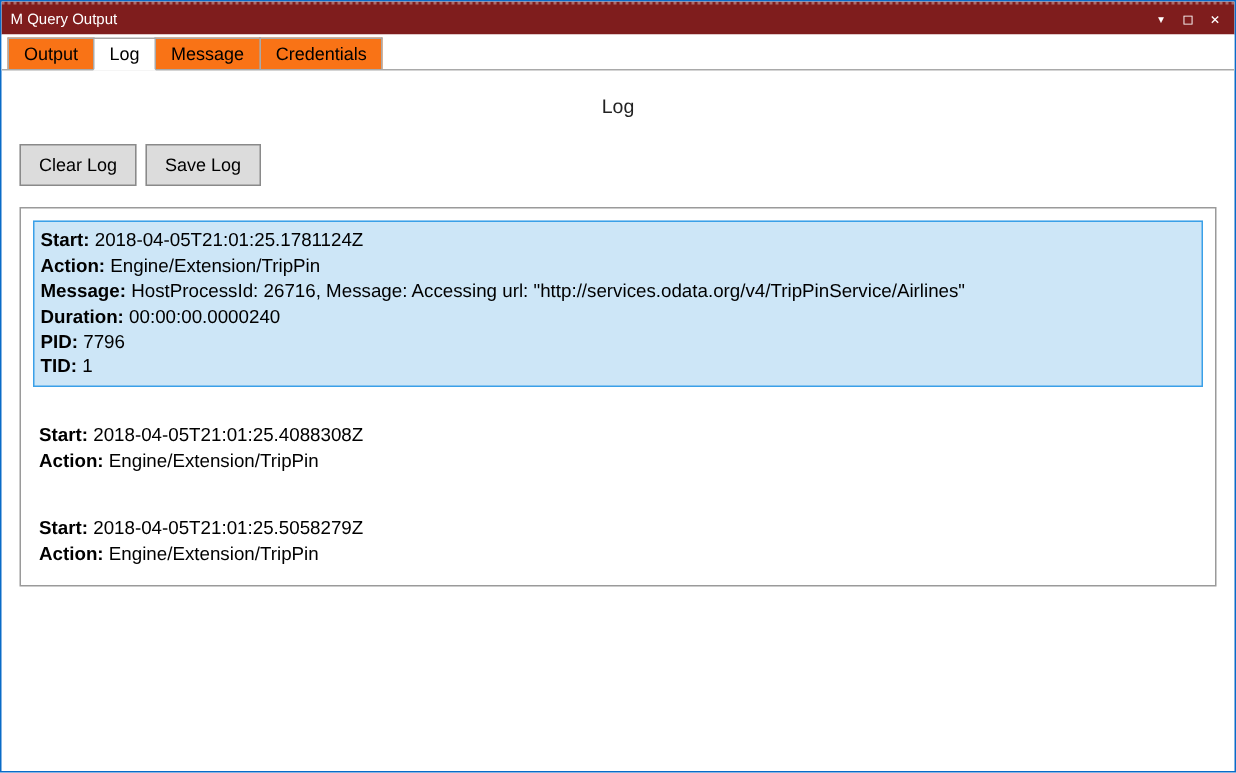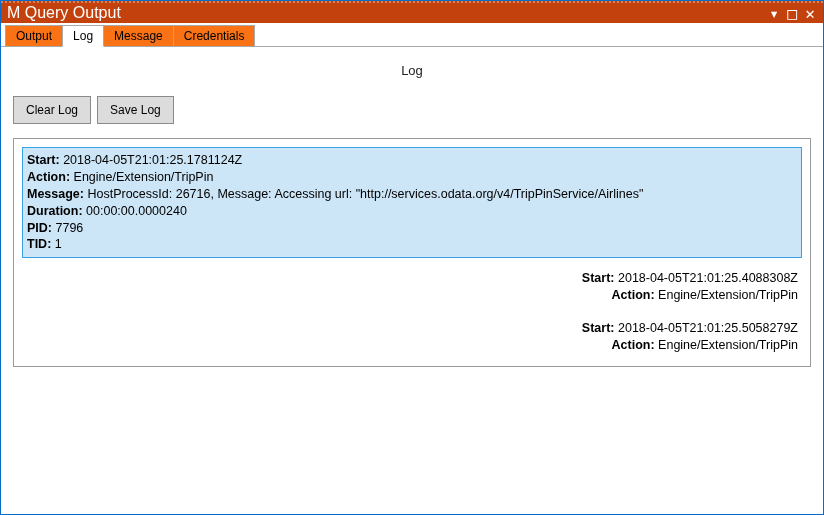--- a/index.html
+++ b/index.html
@@ -6,27 +6,27 @@
     body {
       font-family: "Segoe UI", Tahoma, sans-serif;
       font-size: 12px;
       width: 824px;
       height: 515px;
       overflow: hidden;
       border: 1px solid #0a6bc7;
       background: #fff;
     }
     .titlebar {
-      background: #c2410c;
+      background: #7f1d1d;
       height: 22px;
       color: #fff;
       display: flex;
       align-items: center;
       padding: 0 4px 0 6px;
-      font-size: 16px;
+      font-size: 10px;
       border-top: 2px dotted rgba(255,255,255,0.35);
     }
     .titlebar .title { flex: 1; }
     .titlebar .win-icon {
       width: 18px; height: 18px;
       display: inline-flex; align-items: center; justify-content: center;
       cursor: pointer;
       font-family: Consolas, monospace;
     }
     .tabs {
@@ -87,21 +87,21 @@
     .log-entry {
       padding: 4px 4px;
       font-size: 12.5px;
       line-height: 1.35;
       color: #000;
     }
     .log-entry.selected {
       background: #cde6f7;
       border: 1px solid #3aa0e8;
     }
-    .log-entry + .log-entry { margin-top: 8px; text-align: right; }
+    .log-entry + .log-entry { margin-top: 20px; }
     .log-row b { font-weight: bold; }
   </style>
 </head>
 <body>
 
 <div class="titlebar">
   <span class="title">M Query Output</span>
   <span class="win-icon">▾</span>
   <span class="win-icon">□</span>
   <span class="win-icon">✕</span>

